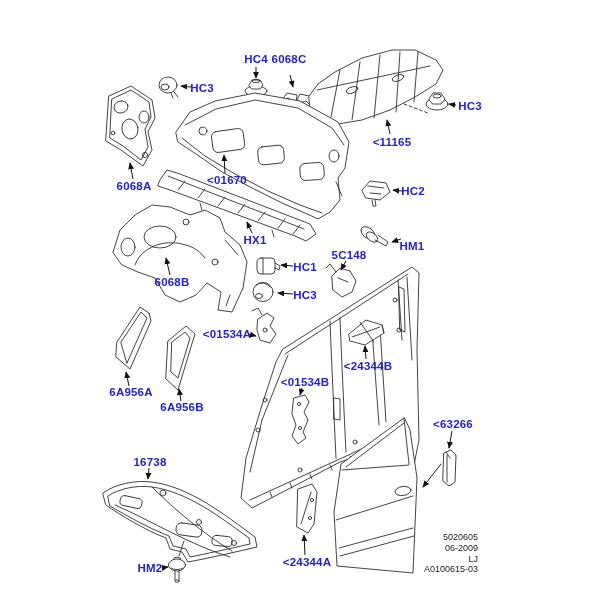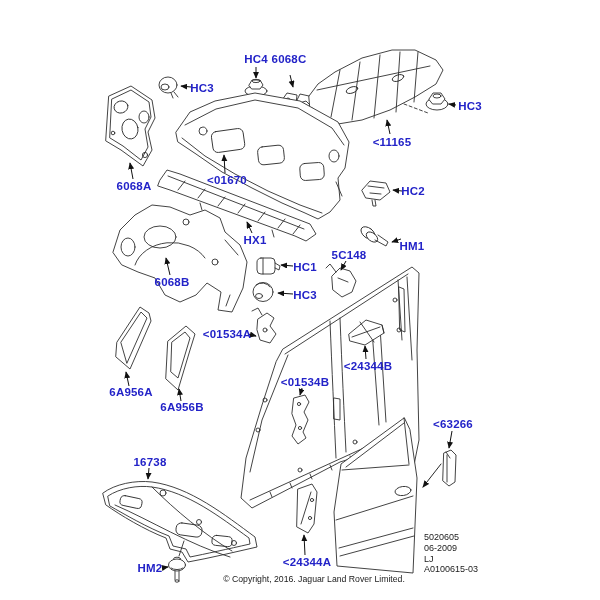--- a/index.html
+++ b/index.html
@@ -2,21 +2,21 @@
 <html><head>
 <meta charset="utf-8">
 <style>
   html,body{margin:0;padding:0;background:#fff;}
   #stage{position:relative;width:520px;height:600px;background:#ffffff;overflow:hidden;
          font-family:"Liberation Sans", sans-serif;}
   #art{position:absolute;left:0;top:0;}
   .lbl{position:absolute;transform:translate(-50%,-50%);color:#2323c8;font-weight:bold;
        font-size:11.5px;letter-spacing:.2px;white-space:nowrap;cursor:pointer;}
   .doc{position:absolute;transform:translate(-50%,-50%);color:#1a1a1a;font-size:9px;
-       line-height:10.8px;text-align:left;white-space:nowrap;}
+       line-height:10.8px;text-align:right;white-space:nowrap;}
   .copy{position:absolute;transform:translate(-50%,-50%);color:#1a1a1a;font-size:8.7px;
         white-space:nowrap;}
 </style>
 </head>
 <body>
 
 <div id="stage">
 
 <svg id="art" width="600" height="600" viewBox="0 0 600 600">
   <defs>
@@ -270,15 +270,14 @@
   <div class="lbl" style="left:150px;top:568px">HM2</div>
   <div class="lbl" style="left:307px;top:562px">&lt;24344A</div>
   <div class="lbl" style="left:453px;top:424px">&lt;63266</div>
 
   <div class="doc" style="left:451px;top:554px">
     <div>5020605</div>
     <div>06-2009</div>
     <div>LJ</div>
     <div>A0100615-03</div>
   </div>
-  <div class="copy" style="left:314px;top:579px">© Copyright, 2016. Jaguar Land Rover Limited.</div>
 
 </div>
 
 </body></html>

